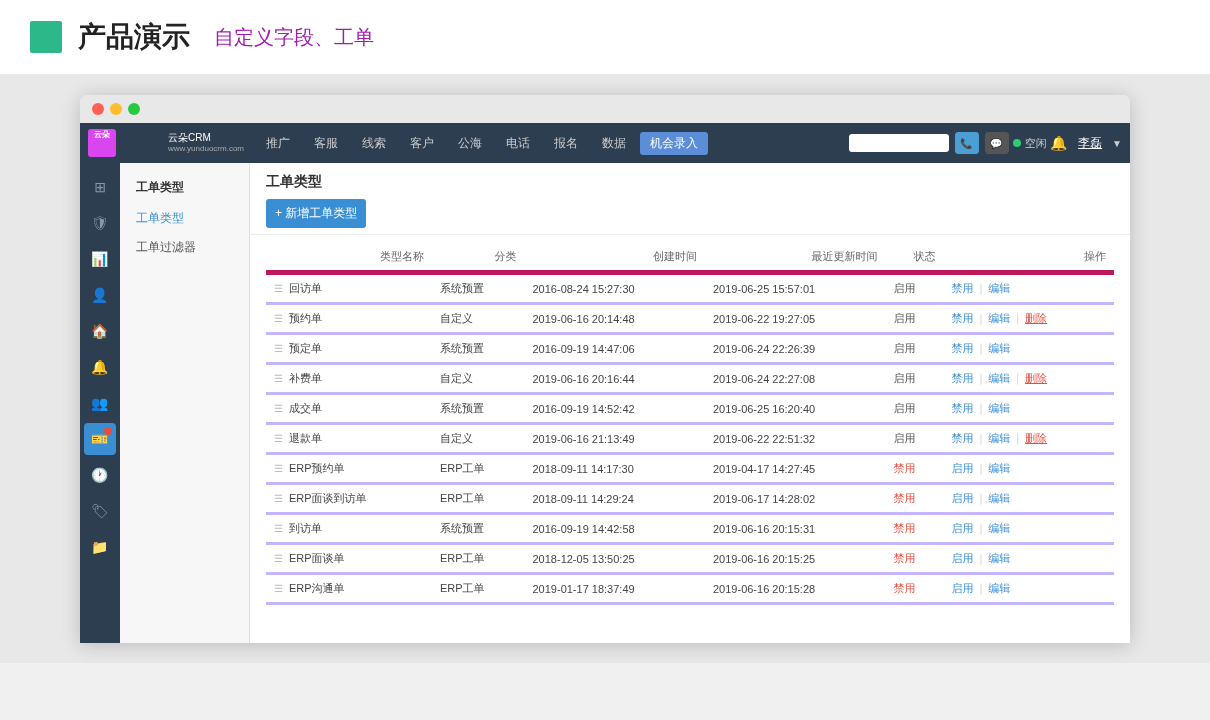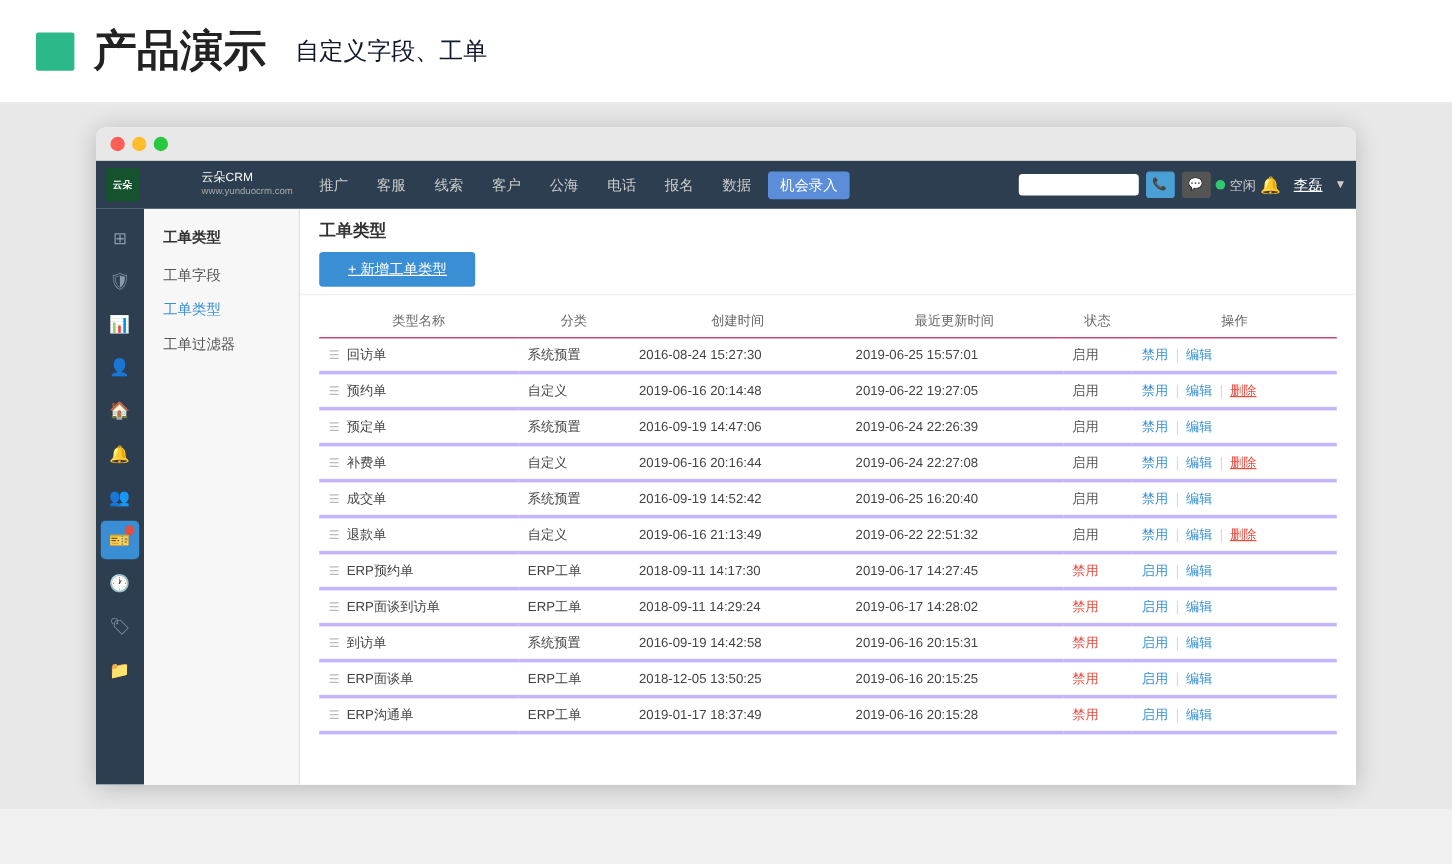--- a/index.html
+++ b/index.html
@@ -22,27 +22,27 @@
       border-bottom: 1px solid #e8e8e8;
     }
     .page-logo-box {
       width: 32px;
       height: 32px;
       background: #2db88a;
       border-radius: 2px;
       flex-shrink: 0;
     }
     .page-title {
-      font-size: 36px;
+      font-size: 28px;
       font-weight: bold;
       color: #222;
     }
     .page-subtitle {
       font-size: 20px;
-      color: #0f172a;
+      color: #a21caf;
       margin-left: 8px;
     }
 
     
     .screenshot-wrapper {
       padding: 20px 80px;
       background: #e8e8e8;
     }
 
     
@@ -88,24 +88,23 @@
     }
     .nav-logo {
       display: flex;
       align-items: center;
       gap: 4px;
       margin-right: 8px;
     }
     .nav-logo-icon {
       width: 28px;
       height: 28px;
-      background: #14532d;
+      background: #d946ef;
       border-radius: 3px;
       display: flex;
-      align-items: center;
       justify-content: center;
       color: white;
       font-size: 8px;
       font-weight: bold;
     }
     .nav-logo-text {
       font-size: 10px;
       color: white;
       line-height: 1.2;
       margin-left: 48px;
@@ -261,46 +260,45 @@
       font-size: 14px;
       font-weight: bold;
       color: #333;
       margin-bottom: 8px;
     }
     .btn-add {
       background: #3a8fd4;
       color: white;
       border: none;
       border-radius: 3px;
-      padding: 6px 24px;
+      padding: 6px 9px;
       font-size: 12px;
       cursor: pointer;
       display: inline-flex;
       align-items: center;
       gap: 4px;
-      text-decoration: underline;
     }
 
     
     .table-wrap {
       flex: 1;
       overflow-y: auto;
       padding: 8px 16px;
     }
     table {
       width: 100%;
       border-collapse: collapse;
       font-size: 11px;
     }
     thead th {
-      text-align: center;
+      text-align: right;
       padding: 6px 8px;
       color: #666;
       font-weight: normal;
-      border-bottom: 1px solid #be185d;
+      border-bottom: 5px solid #be185d;
     }
     tbody tr {
       border-bottom: 3px solid #c4b5fd;
     }
     tbody td {
       padding: 6px 8px;
       color: #444;
     }
     .row-handle {
       color: #bbb;
@@ -392,21 +390,20 @@
           <div class="sidebar-icon">🔔</div>
           <div class="sidebar-icon">👥</div>
           <div class="sidebar-icon active red-badge">🎫</div>
           <div class="sidebar-icon">🕐</div>
           <div class="sidebar-icon">🏷</div>
           <div class="sidebar-icon">📁</div>
         </div>
 
         <div class="left-menu">
           <div class="menu-section-title">工单类型</div>
-          <div class="menu-item">工单字段</div>
           <div class="menu-item active">工单类型</div>
           <div class="menu-item">工单过滤器</div>
         </div>
 
         <div class="content-area">
           <div class="content-header">
             <div class="content-title">工单类型</div>
             <button class="btn-add">+ 新增工单类型</button>
           </div>
 
@@ -468,21 +465,21 @@
                     <td>自定义</td>
                     <td>2019-06-16 21:13:49</td>
                     <td>2019-06-22 22:51:32</td>
                     <td><span class="status-enabled">启用</span></td>
                     <td><a href="#" class="action-link">禁用</a><span class="action-sep">｜</span><a href="#" class="action-link">编辑</a><span class="action-sep">｜</span><a href="#" class="action-delete">删除</a></td>
                   </tr>
                   <tr>
                     <td><span class="row-handle">☰</span>ERP预约单</td>
                     <td>ERP工单</td>
                     <td>2018-09-11 14:17:30</td>
-                    <td>2019-06-17 14:27:45</td>
+                    <td>2019-04-17 14:27:45</td>
                     <td><span class="status-disabled">禁用</span></td>
                     <td><a href="#" class="action-link">启用</a><span class="action-sep">｜</span><a href="#" class="action-link">编辑</a></td>
                   </tr>
                   <tr>
                     <td><span class="row-handle">☰</span>ERP面谈到访单</td>
                     <td>ERP工单</td>
                     <td>2018-09-11 14:29:24</td>
                     <td>2019-06-17 14:28:02</td>
                     <td><span class="status-disabled">禁用</span></td>
                     <td><a href="#" class="action-link">启用</a><span class="action-sep">｜</span><a href="#" class="action-link">编辑</a></td>

